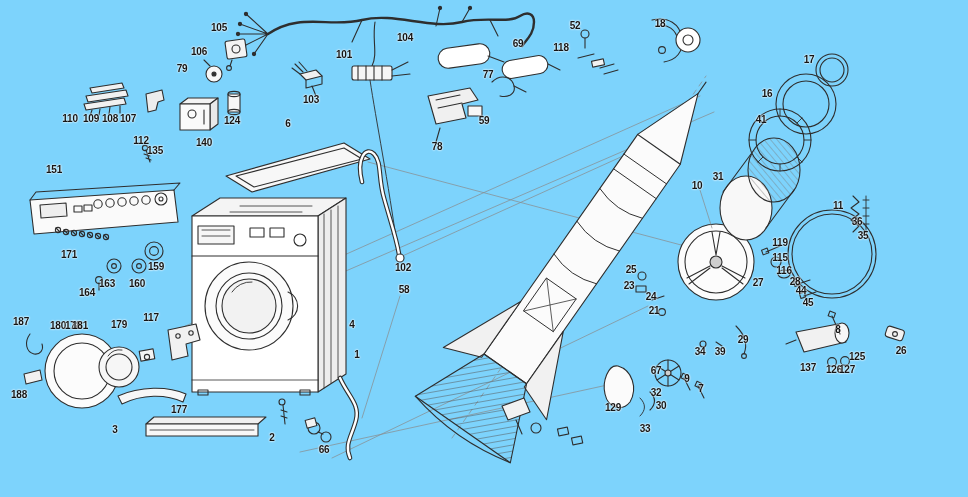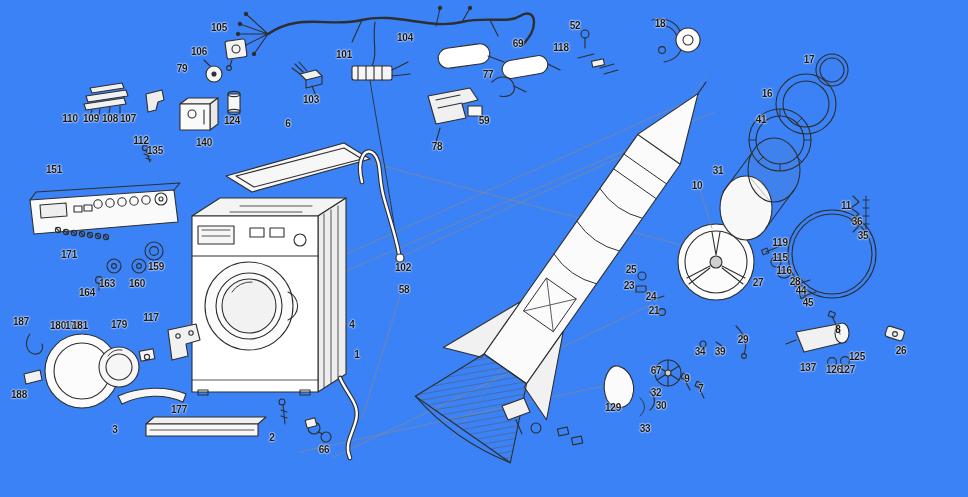--- a/index.html
+++ b/index.html
@@ -1,17 +1,17 @@
 <!DOCTYPE html>
 <html><head>
 <meta charset="utf-8">
 <style>
   html,body{margin:0;padding:0;background:#ffffff;}
   .stage{
-    position:relative;width:968px;height:497px;background:#3b82f6;
+    position:relative;width:968px;height:497px;background:#7dd3fc;
     overflow:hidden;font-family:"Liberation Sans",sans-serif;
   }
   .stage svg{position:absolute;left:0;top:0;}
   .part-label{
     position:absolute;transform:translate(-50%,-50%);
     font-size:10px;font-weight:bold;color:#151515;line-height:1;
     letter-spacing:-0.2px;white-space:nowrap;
     text-shadow:0 0 2px #fff,0 0 2px #fff;
   }
 </style>
@@ -403,22 +403,22 @@
       <span class="part-label" style="left: 324px; top: 450px; color: rgb(21, 21, 21);">66</span>
       <span class="part-label" style="left: 357px; top: 355px; color: rgb(21, 21, 21);">1</span>
       <span class="part-label" style="left: 352px; top: 325px; color: rgb(21, 21, 21);">4</span>
       <span class="part-label" style="left: 404px; top: 290px; color: rgb(21, 21, 21);">58</span>
       <span class="part-label" style="left: 403px; top: 268px; color: rgb(21, 21, 21);">102</span>
       <span class="part-label" style="left: 660px; top: 24px; color: rgb(21, 21, 21);">18</span>
       <span class="part-label" style="left: 809px; top: 60px; color: rgb(21, 21, 21);">17</span>
       <span class="part-label" style="left: 767px; top: 94px; color: rgb(21, 21, 21);">16</span>
       <span class="part-label" style="left: 761px; top: 120px; color: rgb(21, 21, 21);">41</span>
       <span class="part-label" style="left: 697px; top: 186px; color: rgb(21, 21, 21);">10</span>
-      <span class="part-label" style="left: 718px; top: 171px; color: rgb(21, 21, 21);">31</span>
-      <span class="part-label" style="left: 838px; top: 206px; color: rgb(21, 21, 21); margin-left: 8px;">11</span>
+      <span class="part-label" style="left: 718px; top: 177px; color: rgb(21, 21, 21);">31</span>
+      <span class="part-label" style="left: 838px; top: 206px; color: rgb(21, 21, 21);">11</span>
       <span class="part-label" style="left: 631px; top: 270px; color: rgb(21, 21, 21);">25</span>
       <span class="part-label" style="left: 629px; top: 286px; color: rgb(21, 21, 21);">23</span>
       <span class="part-label" style="left: 651px; top: 297px; color: rgb(21, 21, 21);">24</span>
       <span class="part-label" style="left: 654px; top: 311px; color: rgb(21, 21, 21);">21</span>
       <span class="part-label" style="left: 780px; top: 243px; color: rgb(21, 21, 21);">119</span>
       <span class="part-label" style="left: 780px; top: 258px; color: rgb(21, 21, 21);">115</span>
       <span class="part-label" style="left: 784px; top: 271px; color: rgb(21, 21, 21);">116</span>
       <span class="part-label" style="left: 758px; top: 283px; color: rgb(21, 21, 21);">27</span>
       <span class="part-label" style="left: 795px; top: 282px; color: rgb(21, 21, 21);">28</span>
       <span class="part-label" style="left: 801px; top: 291px; color: rgb(21, 21, 21);">44</span>

